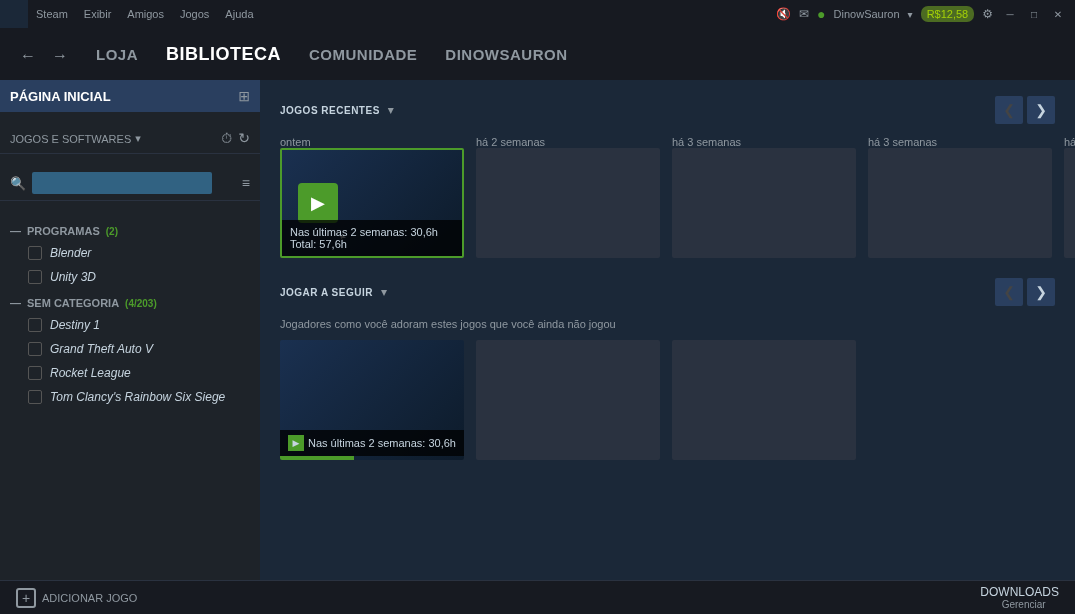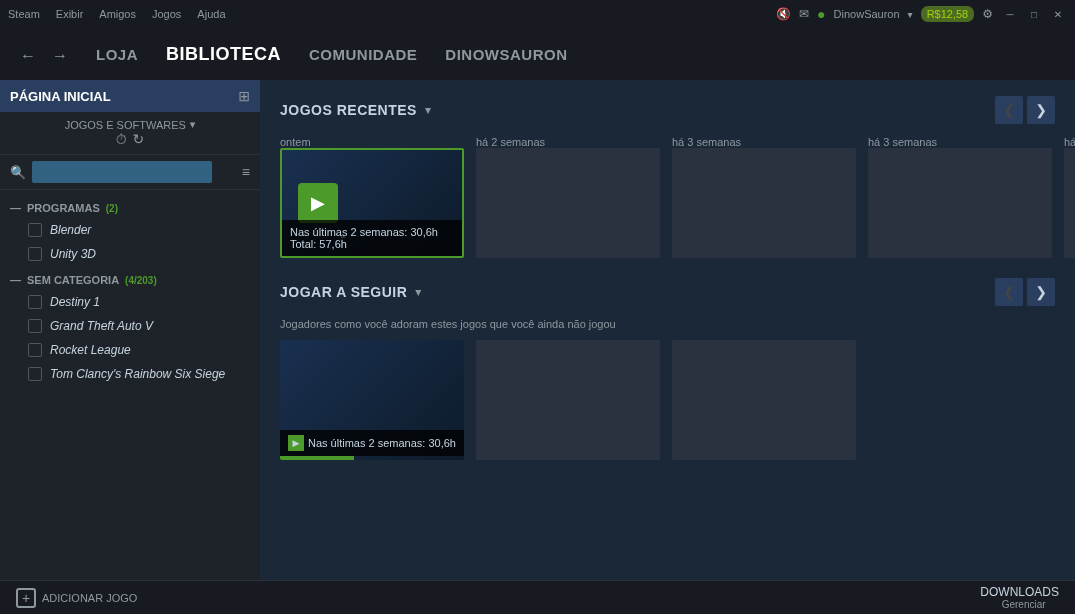--- a/index.html
+++ b/index.html
@@ -16,20 +16,21 @@
     
     .title-bar {
       background: #171a21;
       height: 28px;
       display: flex;
       align-items: center;
       justify-content: space-between;
       padding: 0 8px;
       font-size: 11px;
       color: #8f98a0;
+      margin-left: 28px;
     }
     .title-bar-left { display: flex; gap: 16px; }
     .title-bar-right { display: flex; align-items: center; gap: 8px; }
     .title-bar-right .balance {
       background: #4c6b22;
       color: #a4d007;
       padding: 2px 6px;
       font-size: 11px;
       border-radius: 7px;
     }
@@ -68,20 +69,21 @@
     }
 
     
     .sidebar {
       width: 260px;
       background: #1e2329;
       display: flex;
       flex-direction: column;
       flex-shrink: 0;
       overflow: hidden;
+      gap: 12px;
     }
     .sidebar-header {
       display: flex;
       align-items: center;
       justify-content: space-between;
       padding: 8px 10px;
       background: #2a3f5f;
     }
     .sidebar-header-title {
       color: #ffffff;
@@ -91,21 +93,20 @@
     .sidebar-header-icons { display: flex; gap: 8px; }
     .sidebar-icon { color: #8f98a0; font-size: 14px; cursor: pointer; }
 
     .sidebar-filter-row {
       display: flex;
       align-items: center;
       justify-content: space-between;
       padding: 6px 10px;
       background: #1e2329;
       border-bottom: 1px solid #2a3240;
-      flex-direction: column;
     }
     .sidebar-filter-dropdown {
       display: flex; align-items: center; gap: 4px;
       font-size: 11px; color: #8f98a0; cursor: pointer;
     }
 
     .sidebar-search {
       display: flex;
       align-items: center;
       padding: 6px 10px;
@@ -167,21 +168,21 @@
     }
 
     .section-title-row {
       display: flex;
       align-items: center;
       gap: 8px;
       margin-bottom: 12px;
     }
     .section-title {
       color: #c6d4df;
-      font-size: 14px;
+      font-size: 10px;
       font-weight: bold;
       text-transform: uppercase;
       letter-spacing: 0.5px;
     }
     .section-chevron { color: #8f98a0; font-size: 12px; cursor: pointer; }
     .section-nav {
       margin-left: auto;
       display: flex; gap: 4px;
     }
     .section-nav-btn {

